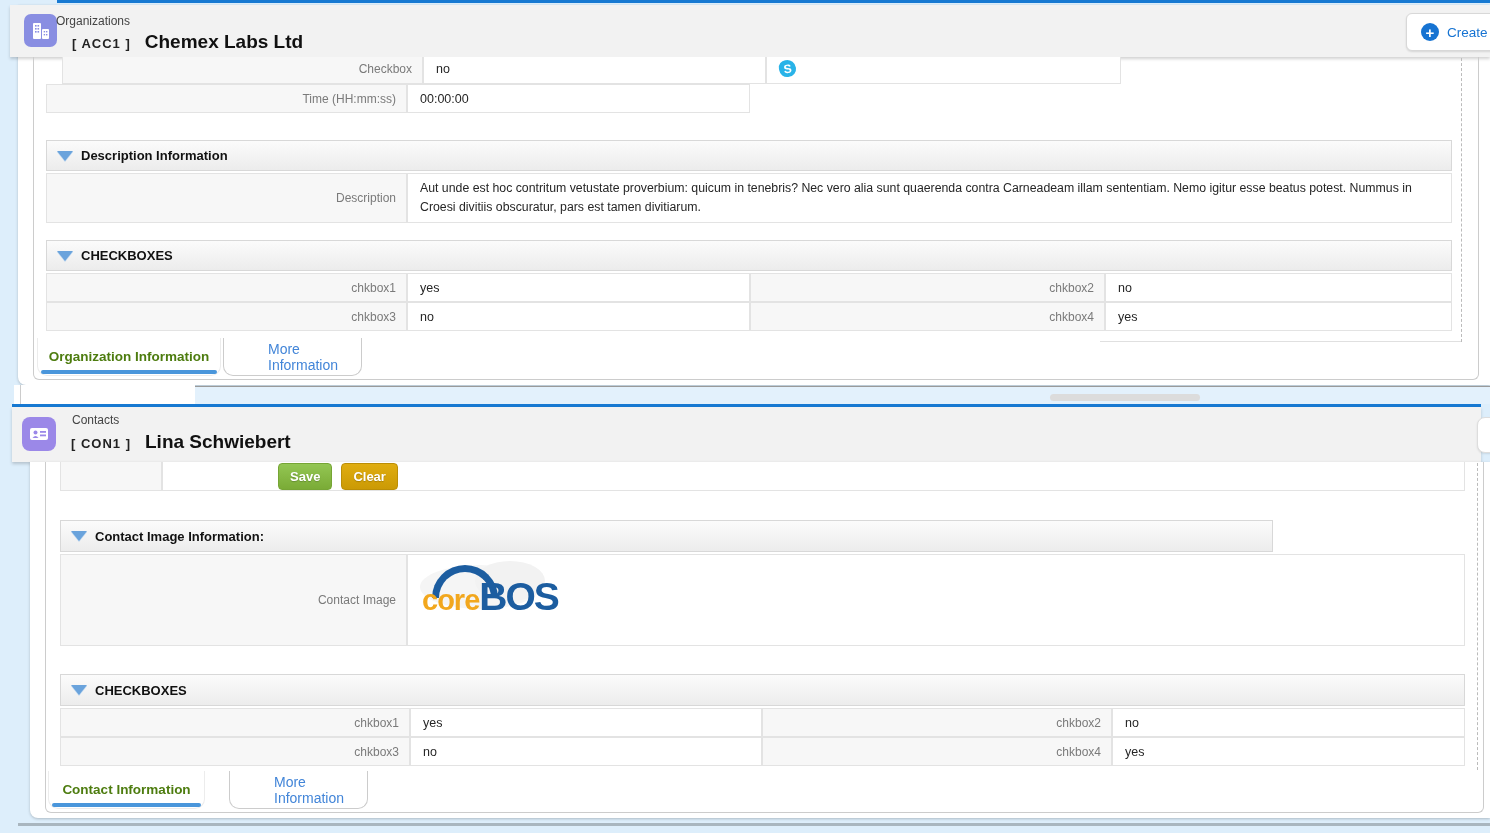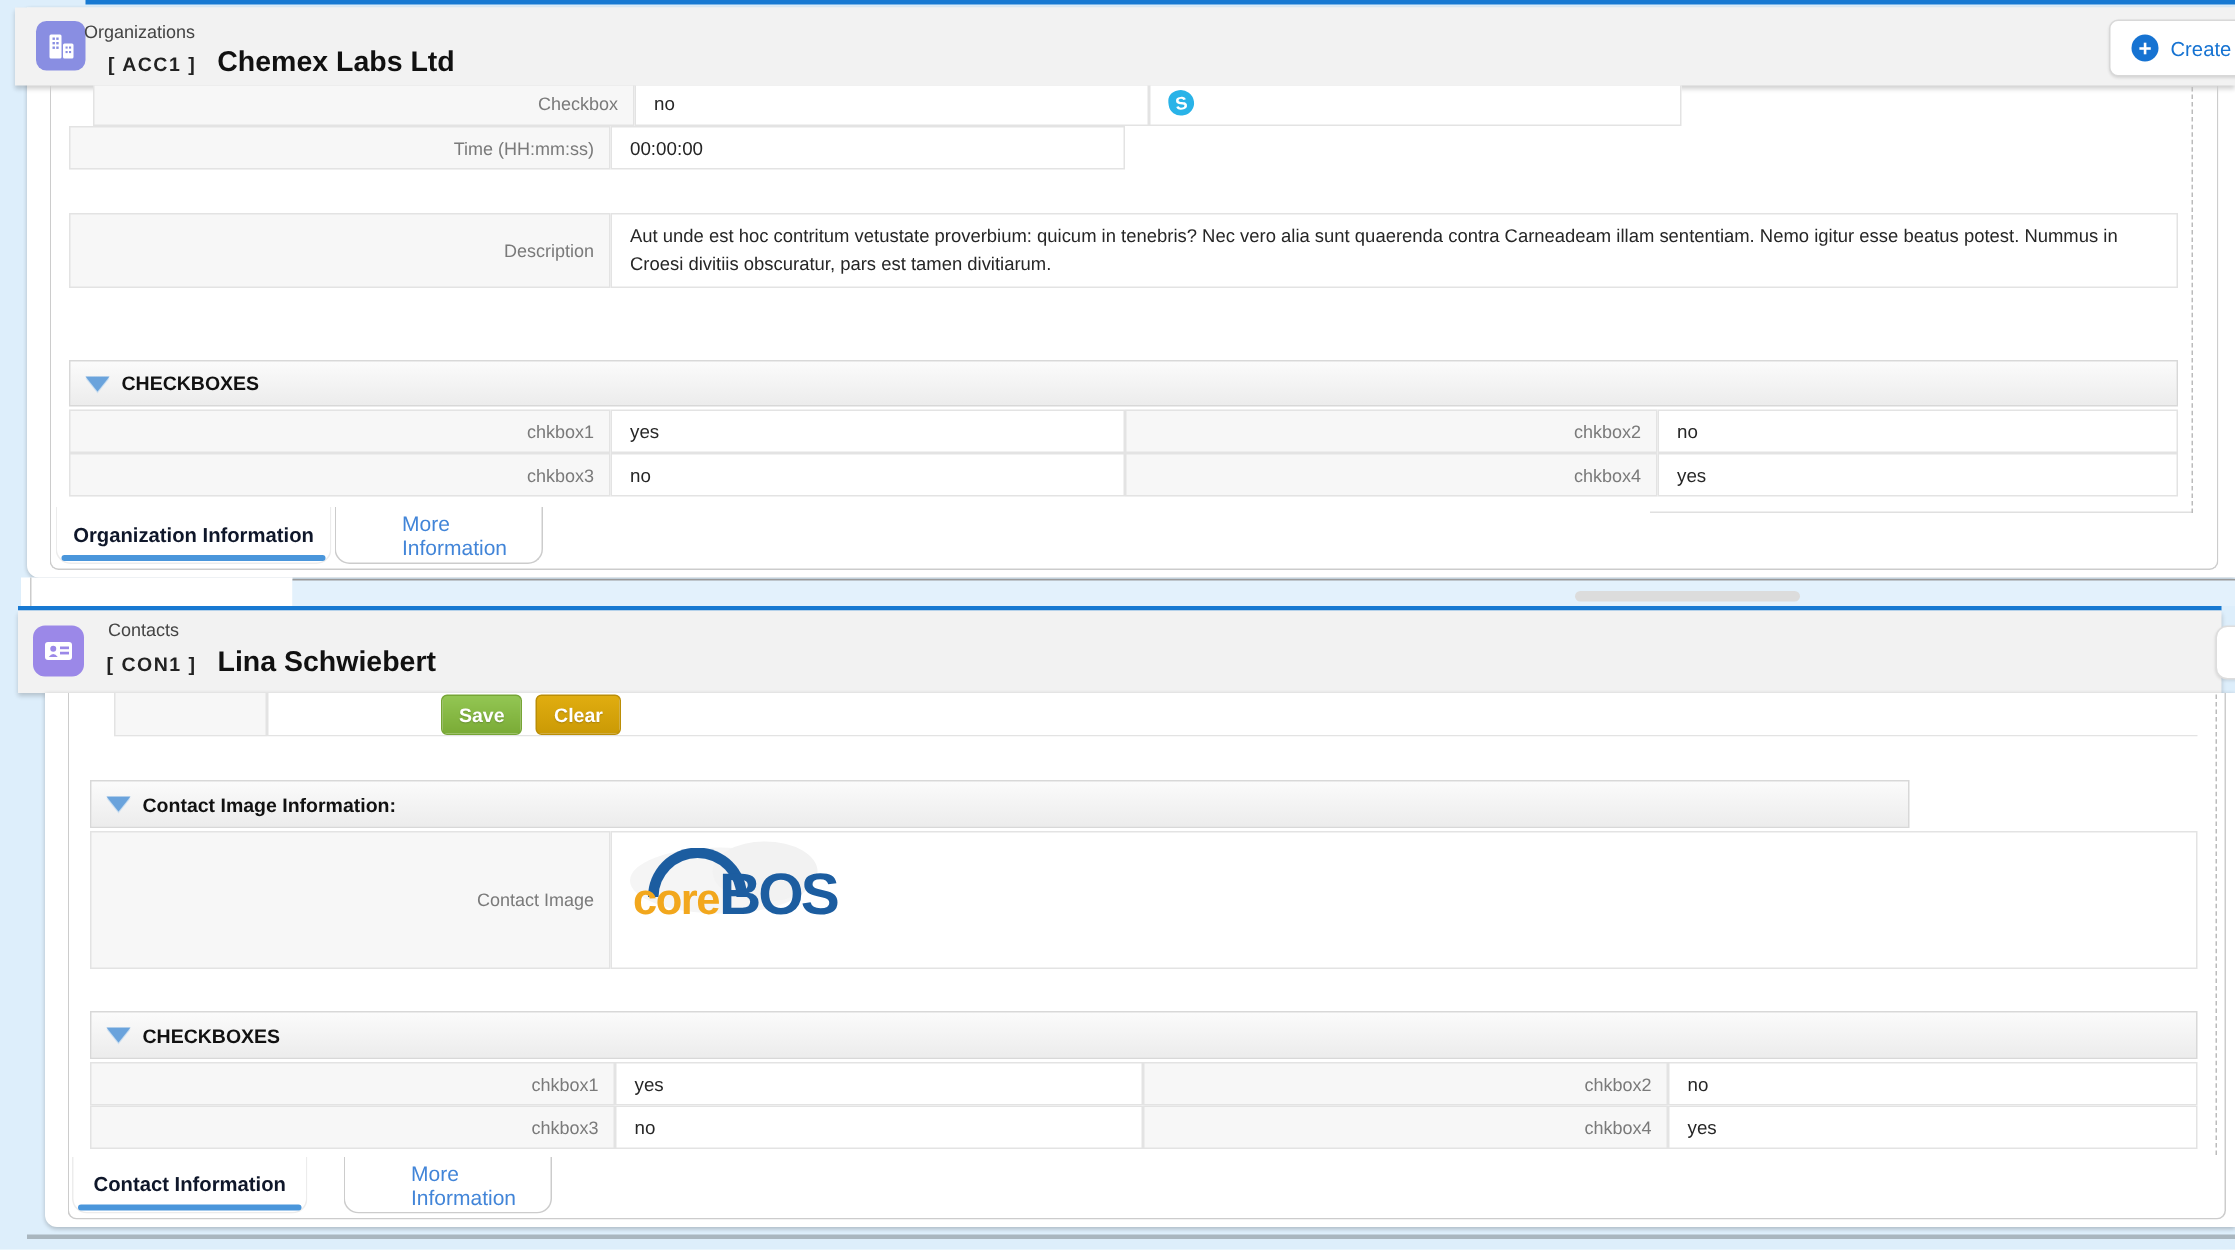--- a/index.html
+++ b/index.html
@@ -38,21 +38,21 @@
     border:1px solid #d8d8d8;display:flex;align-items:center;padding-left:10px;gap:8px;}
   .sec-title{font-size:13px;font-weight:bold;color:#111;}
   .tri{width:0;height:0;border-left:8px solid transparent;border-right:8px solid transparent;
     border-top:10px solid #6aa3dc;filter:drop-shadow(0 1px 0 #bcd6ee);cursor:pointer;}
 
   
   .tabs{display:flex;align-items:flex-start;}
   .tab{box-sizing:border-box;height:38px;display:flex;align-items:center;justify-content:center;
     background:#fff;cursor:pointer;position:relative;}
   .tab.active{border:1px solid #ececec;border-top:none;border-radius:0 0 10px 10px;
-    font-size:13.5px;font-weight:bold;color:#0f172a;}
+    font-size:13.5px;font-weight:bold;color:#4d7c0f;}
   .tab.active::after{content:"";position:absolute;left:3px;right:3px;bottom:1px;height:4px;
     background:#4a96db;border-radius:3px;}
   .tab.inactive{border:1px solid #ccc;border-top:none;border-radius:0 0 10px 10px;
     font-size:14px;color:#4285d8;padding-left:44px;}
 
   
   .btn{box-sizing:border-box;height:27px;border-radius:4px;display:inline-flex;align-items:center;
     padding:0 11px;color:#fff;font-weight:bold;font-size:13px;cursor:pointer;text-shadow:0 1px 1px rgba(0,0,0,.2);}
   .btn-save{background:linear-gradient(#93c653,#7aab36);border:1px solid #76a535;}
   .btn-clear{background:linear-gradient(#e0ad10,#cb9a05);border:1px solid #bb8e06;}
@@ -127,20 +127,24 @@
       <div class="frow" style="grid-template-columns:361px 343px 355px 347px;height:29px;">
         <div class="cell lbl">Time (HH:mm:ss)</div>
         <div class="cell val">00:00:00</div>
         <div class="cell ghost"></div>
         <div class="cell ghost"></div>
       </div>
     </div>
   </div>
 
   <div class="abs" style="left:46px;top:140px;width:1406px;">
+    <div class="sec-head">
+      <span class="tri"></span>
+      <span class="sec-title">Description Information</span>
+    </div>
     <div class="frow" style="grid-template-columns:361px 1045px;margin-top:2px;">
       <div class="cell lbl" style="align-items:center;">Description</div>
       <div class="cell val" style="padding:5px 14px 5px 12px;font-size:12.3px;line-height:1.55;align-items:flex-start;">Aut unde est hoc contritum vetustate proverbium: quicum in tenebris? Nec vero alia sunt quaerenda contra Carneadeam illam sententiam. Nemo igitur esse beatus potest. Nummus in Croesi divitiis obscuratur, pars est tamen divitiarum.</div>
     </div>
   </div>
 
   <div class="abs" style="left:46px;top:240px;width:1406px;">
     <div class="sec-head">
       <span class="tri"></span>
       <span class="sec-title">CHECKBOXES</span>
@@ -197,21 +201,21 @@
       <span class="record-name">Lina Schwiebert</span>
     </div>
     <div class="abs" style="left:1465px;top:10px;width:40px;height:34px;background:#fff;border:1px solid #ddd;border-radius:8px;box-shadow:0 1px 2px rgba(0,0,0,.1);"></div>
   </div>
 
   <div class="abs white-card" style="left:30px;top:462px;width:1460px;height:356px;border-radius:0 0 0 8px;"></div>
 
   <div class="abs inner-box" style="left:45px;top:462px;width:1437px;height:350px;"></div>
 
   <div class="abs" style="left:60px;top:462px;width:1405px;height:29px;overflow:hidden;">
-    <div class="frow" style="grid-template-columns:102px 1303px;height:30px;margin-top:-1px;margin-left:16px;">
+    <div class="frow" style="grid-template-columns:102px 1303px;height:30px;margin-top:-1px;">
       <div class="cell lbl"></div>
       <div class="cell val" style="gap:9px;padding-left:115px;">
         <span class="btn btn-save">Save</span>
         <span class="btn btn-clear">Clear</span>
       </div>
     </div>
   </div>
 
   <div class="abs" style="left:60px;top:520px;width:1213px;">
     <div class="sec-head" style="height:32px;">

